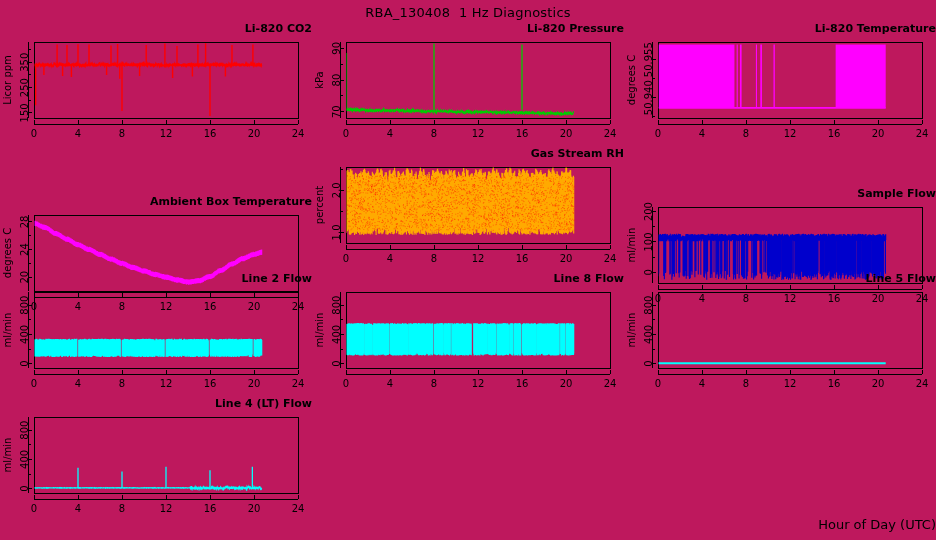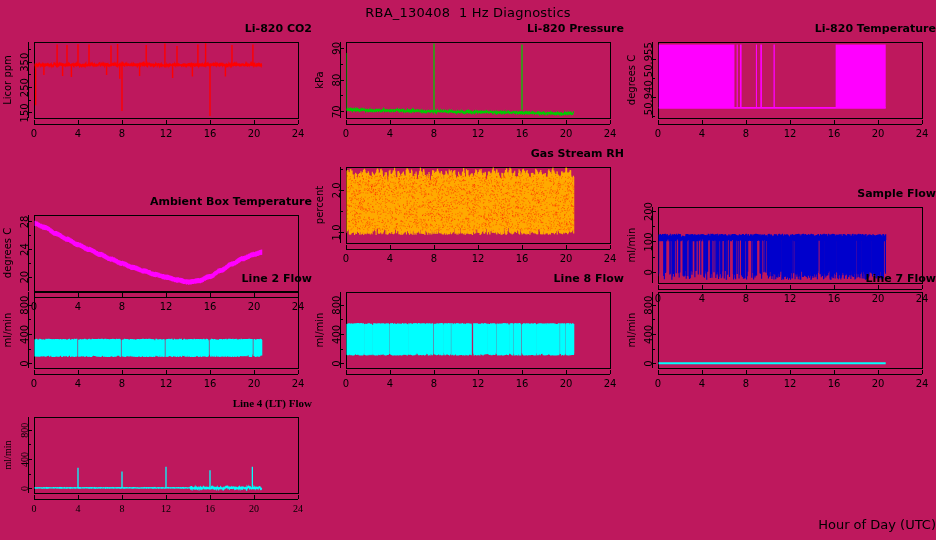--- a/index.html
+++ b/index.html
@@ -415,21 +415,21 @@
             <clipPath id="clip7">
               <rect x="34.5" y="20.5" width="263" height="75"></rect>
             </clipPath>
           </defs>
           <g clip-path="url(#clip7)">
             <path d="M34.00,52.61L34.00,81.76M34.21,52.02L34.21,82.65M34.41,52.25L34.41,81.29M34.62,53.03L34.62,82.12M34.83,51.89L34.83,81.84M35.03,51.80L35.03,82.20M35.24,52.56L35.24,83.04M35.45,51.70L35.45,83.23M35.66,51.90L35.66,83.16M35.86,52.41L35.86,81.29M36.07,51.78L36.07,82.86M36.28,52.91L36.28,83.06M36.48,52.07L36.48,82.68M36.69,51.31L36.69,83.15M36.90,52.58L36.90,81.79M37.11,52.40L37.11,81.41M37.31,51.13L37.31,82.13M37.52,51.58L37.52,81.40M37.73,51.56L37.73,82.37M37.93,51.75L37.93,82.63M38.14,53.07L38.14,81.37M38.35,51.57L38.35,81.94M38.55,52.96L38.55,82.47M38.76,53.06L38.76,83.20M38.97,52.88L38.97,82.67M39.17,51.63L39.17,83.36M39.38,51.96L39.38,82.73M39.59,52.86L39.59,83.28M39.80,51.16L39.80,82.07M40.00,51.58L40.00,80.97M40.21,52.83L40.21,82.33M40.42,52.20L40.42,82.28M40.62,52.61L40.62,83.40M40.83,52.20L40.83,83.15M41.04,52.49L41.04,82.58M41.25,51.97L41.25,82.41M41.45,52.91L41.45,81.06M41.66,52.78L41.66,82.86M41.87,51.14L41.87,83.38M42.07,51.63L42.07,82.03M42.28,52.16L42.28,81.08M42.49,51.60L42.49,83.06M42.69,52.28L42.69,81.53M42.90,52.57L42.90,82.30M43.11,52.75L43.11,81.56M43.31,51.35L43.31,81.39M43.52,52.26L43.52,81.43M43.73,52.96L43.73,81.91M43.94,52.02L43.94,82.09M44.14,52.34L44.14,81.61M44.35,51.47L44.35,83.04M44.56,51.60L44.56,81.56M44.76,53.00L44.76,83.08M44.97,51.11L44.97,82.74M45.18,52.86L45.18,82.62M45.38,52.10L45.38,82.57M45.59,53.07L45.59,81.59M45.80,51.97L45.80,81.34M46.01,52.46L46.01,81.32M46.21,51.06L46.21,82.07M46.42,51.53L46.42,82.70M46.63,51.31L46.63,80.69M46.83,51.77L46.83,82.41M47.04,53.01L47.04,83.17M47.25,52.85L47.25,81.54M47.45,52.81L47.45,82.42M47.66,51.42L47.66,81.85M47.87,51.15L47.87,83.50M48.08,52.51L48.08,82.40M48.28,52.67L48.28,82.97M48.49,52.34L48.49,81.92M48.70,51.28L48.70,81.07M48.90,52.59L48.90,82.67M49.11,51.07L49.11,83.49M49.32,53.07L49.32,82.04M49.52,51.21L49.52,81.60M49.73,51.16L49.73,82.65M49.94,52.92L49.94,82.31M50.15,52.77L50.15,82.39M50.35,53.08L50.35,83.56M50.56,51.58L50.56,81.64M50.77,52.49L50.77,81.26M50.97,52.45L50.97,82.17M51.18,51.69L51.18,83.32M51.39,51.26L51.39,81.65M51.59,52.14L51.59,81.65M52.84,52.01L52.84,83.07M53.04,52.01L53.04,82.07M53.25,52.49L53.25,82.99M53.46,51.76L53.46,81.36M53.67,52.59L53.67,81.82M53.87,52.25L53.87,83.23M54.08,51.96L54.08,81.01M54.29,52.27L54.29,83.43M54.49,52.68L54.49,80.97M54.70,52.81L54.70,82.79M54.91,52.13L54.91,81.17M55.11,52.83L55.11,82.34M55.32,51.55L55.32,82.41M55.53,51.90L55.53,81.67M55.73,52.85L55.73,83.29M55.94,51.72L55.94,83.45M56.15,52.84L56.15,83.00M56.36,53.10L56.36,80.99M56.56,51.25L56.56,82.49M56.77,52.34L56.77,81.36M56.98,52.28L56.98,82.80M57.18,52.02L57.18,81.89M57.39,51.18L57.39,82.02M57.60,52.67L57.60,82.45M57.80,51.70L57.80,81.55M58.01,51.82L58.01,83.13M58.22,52.36L58.22,80.96M58.43,51.91L58.43,80.81M58.63,52.11L58.63,82.14M58.84,51.75L58.84,81.99M59.05,52.31L59.05,82.80M59.25,52.39L59.25,80.85M59.46,51.81L59.46,82.75M59.67,52.88L59.67,80.92M59.88,52.51L59.88,80.90M60.08,53.10L60.08,83.29M60.29,52.91L60.29,82.33M61.53,53.02L61.53,82.48M61.74,51.35L61.74,81.70M61.95,52.41L61.95,83.25M62.15,51.66L62.15,80.66M62.36,51.40L62.36,82.83M62.57,52.10L62.57,81.53M62.77,52.86L62.77,81.97M62.98,51.26L62.98,83.05M63.19,51.95L63.19,83.45M63.39,52.10L63.39,81.19M63.60,51.49L63.60,82.29M63.81,52.40L63.81,80.69M64.02,52.76L64.02,83.50M64.22,52.93L64.22,81.52M64.43,52.77L64.43,83.27M64.64,51.59L64.64,83.19M64.84,52.39L64.84,82.45M65.05,51.87L65.05,82.56M65.26,51.91L65.26,82.56M65.46,52.16L65.46,82.00M65.67,52.11L65.67,83.52M65.88,51.29L65.88,82.56M66.09,51.60L66.09,81.63M66.29,51.21L66.29,81.25M66.50,52.55L66.50,81.93M66.71,51.13L66.71,81.92M66.91,51.79L66.91,81.22M67.12,52.13L67.12,82.94M67.33,51.92L67.33,82.81M67.53,51.66L67.53,81.50M67.74,51.21L67.74,83.06M67.95,52.98L67.95,81.98M68.16,52.34L68.16,83.13M68.36,52.42L68.36,82.02M68.57,53.10L68.57,82.25M68.78,51.65L68.78,81.26M68.98,51.81L68.98,81.80M69.19,51.49L69.19,81.53M69.40,51.73L69.40,81.34M69.60,52.63L69.60,81.45M69.81,51.21L69.81,83.04M70.02,52.32L70.02,80.86M70.22,52.75L70.22,80.93M70.43,52.36L70.43,82.62M70.64,52.43L70.64,81.98M70.85,53.04L70.85,81.91M71.05,51.33L71.05,80.86M71.26,51.92L71.26,82.27M71.47,51.89L71.47,82.07M71.67,51.20L71.67,80.82M71.88,52.41L71.88,81.50M72.09,52.42L72.09,83.17M72.30,52.44L72.30,83.24M72.50,51.65L72.50,82.60M72.71,52.44L72.71,81.30M72.92,52.82L72.92,82.80M73.12,52.14L73.12,81.38M73.33,51.70L73.33,81.93M73.54,52.04L73.54,83.56M73.74,51.98L73.74,82.97M73.95,51.47L73.95,81.28M74.16,52.95L74.16,83.51M74.37,51.76L74.37,82.25M74.57,52.58L74.57,80.70M74.78,51.26L74.78,83.10M74.99,52.49L74.99,81.41M75.19,51.50L75.19,82.47M75.40,52.22L75.40,82.97M75.61,52.38L75.61,82.89M75.81,51.88L75.81,81.58M76.02,52.93L76.02,82.95M76.23,51.13L76.23,83.00M76.44,51.81L76.44,82.36M76.64,52.95L76.64,81.69M76.85,52.09L76.85,81.91M78.30,52.21L78.30,81.97M78.50,51.15L78.50,82.00M78.71,52.83L78.71,82.35M78.92,52.58L78.92,82.75M79.13,51.88L79.13,81.42M79.33,52.19L79.33,82.18M79.54,51.73L79.54,82.94M79.75,51.34L79.75,82.56M79.95,51.76L79.95,82.37M80.16,51.38L80.16,82.00M80.37,51.07L80.37,83.58M80.58,51.82L80.58,82.18M80.78,51.94L80.78,82.70M80.99,53.02L80.99,83.41M81.20,51.74L81.20,80.96M81.40,52.35L81.40,81.59M81.61,51.66L81.61,83.39M81.82,51.73L81.82,82.69M82.02,52.74L82.02,83.28M82.23,51.70L82.23,82.01M82.44,52.57L82.44,81.98M82.64,51.18L82.64,82.78M82.85,51.60L82.85,81.94M83.06,51.71L83.06,82.38M83.27,52.83L83.27,83.57M83.47,51.91L83.47,82.46M83.68,53.09L83.68,82.24M83.89,52.21L83.89,81.73M84.09,52.87L84.09,80.78M84.30,52.71L84.30,83.35M84.51,51.94L84.51,83.33M84.72,52.97L84.72,83.48M84.92,52.47L84.92,82.44M85.13,51.68L85.13,81.87M85.34,51.57L85.34,83.33M85.54,51.67L85.54,80.89M85.75,52.57L85.75,82.77M85.96,51.23L85.96,80.91M86.16,52.78L86.16,81.96M86.37,52.50L86.37,81.72M86.58,52.39L86.58,83.39M86.78,51.85L86.78,81.06M86.99,52.30L86.99,81.37M87.20,51.93L87.20,83.32M87.41,51.82L87.41,82.97M87.61,52.07L87.61,83.21M87.82,51.42L87.82,80.71M88.03,52.19L88.03,80.78M88.23,51.89L88.23,82.93M88.44,51.82L88.44,82.73M88.65,52.90L88.65,82.55M88.86,51.98L88.86,83.27M89.06,51.90L89.06,81.58M89.27,51.97L89.27,81.83M89.48,52.46L89.48,83.45M89.68,51.94L89.68,81.63M89.89,52.14L89.89,82.56M90.10,52.76L90.10,80.86M90.30,51.11L90.30,82.90M90.51,51.52L90.51,81.69M90.72,51.54L90.72,83.37M90.92,53.02L90.92,81.72M91.13,51.78L91.13,82.36M91.34,52.79L91.34,82.13M91.55,52.81L91.55,81.20M91.75,51.92L91.75,82.74M91.96,51.41L91.96,81.79M92.17,51.76L92.17,81.09M92.37,51.44L92.37,80.83M92.58,53.00L92.58,81.08M92.79,52.89L92.79,81.93M93.00,51.68L93.00,82.95M93.20,51.35L93.20,81.43M93.41,52.92L93.41,81.47M93.62,51.68L93.62,82.55M93.82,51.50L93.82,81.82M94.03,52.54L94.03,82.71M94.24,51.56L94.24,82.00M94.44,51.61L94.44,81.54M94.65,51.85L94.65,80.67M94.86,52.10L94.86,83.26M95.06,51.96L95.06,81.97M95.27,51.94L95.27,83.41M95.48,52.87L95.48,82.54M96.72,51.79L96.72,82.13M96.93,51.24L96.93,82.67M97.13,52.55L97.13,83.01M97.34,51.88L97.34,80.77M97.55,52.37L97.55,81.81M97.76,52.29L97.76,82.55M97.96,51.92L97.96,81.85M98.17,52.10L98.17,82.02M98.38,51.13L98.38,81.65M98.58,52.58L98.58,82.72M98.79,51.79L98.79,81.19M99.00,51.24L99.00,80.73M99.20,52.51L99.20,80.67M99.41,51.76L99.41,82.84M99.62,52.15L99.62,82.91M99.83,51.76L99.83,80.76M100.03,52.29L100.03,82.48M100.24,52.31L100.24,83.22M100.45,52.69L100.45,81.87M100.65,51.70L100.65,83.48M100.86,51.67L100.86,83.42M101.07,52.93L101.07,81.35M101.27,52.74L101.27,81.24M101.48,52.15L101.48,81.66M101.69,51.15L101.69,81.79M101.90,52.20L101.90,83.34M102.10,51.07L102.10,81.59M102.31,51.62L102.31,82.30M102.52,52.36L102.52,83.25M102.72,51.72L102.72,83.28M102.93,51.86L102.93,81.59M103.14,51.95L103.14,81.03M103.34,52.26L103.34,80.94M103.55,52.34L103.55,80.94M103.76,51.08L103.76,82.42M103.97,51.38L103.97,82.66M104.17,52.15L104.17,82.03M104.38,51.20L104.38,81.27M105.62,52.01L105.62,81.38M105.83,51.50L105.83,82.24M106.04,51.54L106.04,82.17M106.24,51.17L106.24,82.30M106.45,52.40L106.45,83.22M106.66,51.08L106.66,81.54M106.86,52.59L106.86,80.90M107.07,52.25L107.07,81.64M107.28,51.42L107.28,82.99M107.49,51.86L107.49,83.28M107.69,51.41L107.69,82.86M107.90,51.29L107.90,82.30M108.11,52.76L108.11,82.28M108.31,52.04L108.31,82.95M108.52,52.39L108.52,81.19M108.73,52.99L108.73,81.83M108.93,52.89L108.93,81.02M109.14,51.64L109.14,81.98M109.35,51.55L109.35,82.97M109.56,51.61L109.56,83.35M109.76,52.81L109.76,82.77M109.97,51.17L109.97,81.49M110.18,52.23L110.18,83.14M110.38,51.22L110.38,83.17M110.59,52.81L110.59,82.52M110.80,51.50L110.80,81.79M111.00,51.18L111.00,82.99M111.21,52.52L111.21,80.73M111.42,51.34L111.42,80.66M111.63,52.02L111.63,82.69M111.83,51.72L111.83,81.09M112.04,52.70L112.04,81.57M112.25,51.32L112.25,82.75M112.45,51.53L112.45,83.33M112.66,51.95L112.66,83.38M112.87,52.73L112.87,83.33M113.07,52.06L113.07,80.65M113.28,51.84L113.28,82.40M113.49,51.92L113.49,81.66M113.70,52.44L113.70,83.08M113.90,52.85L113.90,80.97M114.11,53.08L114.11,81.72M114.32,52.29L114.32,80.93M114.52,51.18L114.52,80.96M114.73,52.88L114.73,81.80M114.94,51.14L114.94,80.83M115.14,51.46L115.14,81.66M115.35,52.19L115.35,82.35M115.56,51.19L115.56,81.43M115.77,51.70L115.77,81.35M115.97,51.64L115.97,82.37M116.18,52.56L116.18,81.49M116.39,52.50L116.39,83.51M116.59,51.78L116.59,81.05M116.80,51.52L116.80,81.76M117.01,52.06L117.01,81.94M117.21,51.29L117.21,81.44M117.42,52.71L117.42,83.01M117.63,51.18L117.63,82.49M117.84,52.91L117.84,80.90M118.04,52.71L118.04,83.46M118.25,52.16L118.25,81.99M118.46,51.59L118.46,81.26M118.66,52.90L118.66,80.85M118.87,52.16L118.87,81.20M119.08,51.74L119.08,82.17M119.28,51.51L119.28,81.45M119.49,51.93L119.49,81.56M119.70,51.78L119.70,80.70M119.91,51.49L119.91,83.23M120.11,52.22L120.11,81.91M120.32,52.15L120.32,83.22M120.53,51.21L120.53,82.74M120.73,52.32L120.73,81.86M122.39,51.82L122.39,82.29M122.60,52.35L122.60,82.20M122.80,52.80L122.80,81.79M123.01,53.08L123.01,82.39M123.22,53.01L123.22,82.77M123.42,52.82L123.42,82.85M123.63,51.76L123.63,80.67M123.84,52.20L123.84,81.30M124.05,52.09L124.05,82.33M124.25,51.96L124.25,82.21M124.46,52.30L124.46,82.92M124.67,51.52L124.67,83.20M124.87,52.72L124.87,81.43M125.08,52.86L125.08,82.58M125.29,51.13L125.29,80.99M125.49,52.65L125.49,82.88M125.70,51.88L125.70,80.82M125.91,51.99L125.91,81.73M126.12,51.55L126.12,82.55M126.32,51.94L126.32,80.86M126.53,51.65L126.53,81.92M126.74,52.66L126.74,82.57M126.94,53.07L126.94,81.80M127.15,51.83L127.15,82.00M127.36,51.14L127.36,82.02M127.56,52.94L127.56,82.06M127.77,52.50L127.77,83.20M127.98,51.27L127.98,82.52M128.19,52.56L128.19,80.82M128.39,52.88L128.39,82.10M128.60,52.06L128.60,82.20M128.81,52.84L128.81,82.47M129.01,51.35L129.01,82.63M129.22,51.09L129.22,82.07M129.43,51.83L129.43,83.21M129.63,51.96L129.63,83.03M129.84,51.50L129.84,82.86M130.05,51.64L130.05,83.53M130.25,51.11L130.25,82.01M130.46,51.90L130.46,82.98M130.67,52.93L130.67,82.84M131.91,51.66L131.91,80.70M132.12,51.40L132.12,83.23M132.33,51.28L132.33,82.10M132.53,52.34L132.53,81.00M132.74,52.40L132.74,81.27M132.95,53.00L132.95,81.61M133.15,51.94L133.15,81.75M133.36,51.30L133.36,81.65M133.57,51.98L133.57,83.15M133.77,52.21L133.77,80.76M133.98,52.53L133.98,81.64M134.19,52.45L134.19,82.87M134.40,51.33L134.40,80.89M134.60,53.05L134.60,81.29M134.81,52.63L134.81,81.99M135.02,52.35L135.02,80.94M135.22,51.80L135.22,82.05M135.43,52.04L135.43,82.07M135.64,51.40L135.64,82.61M135.84,52.40L135.84,81.53M136.05,53.02L136.05,80.88M136.26,51.11L136.26,82.86M136.47,52.52L136.47,82.93M136.67,51.41L136.67,81.06M136.88,51.33L136.88,82.19M137.09,51.40L137.09,80.79M137.29,51.86L137.29,82.96M137.50,51.60L137.50,83.52M137.71,51.19L137.71,82.22M137.91,52.18L137.91,82.73M138.12,51.97L138.12,81.91M138.33,51.13L138.33,82.21M139.78,51.47L139.78,83.18M139.98,51.09L139.98,81.63M140.19,51.33L140.19,82.59M140.40,52.57L140.40,82.76M140.61,52.43L140.61,80.66M140.81,52.14L140.81,82.73M141.02,52.50L141.02,81.98M141.23,52.76L141.23,82.83M141.43,52.20L141.43,82.23M141.64,52.40L141.64,81.47M141.85,51.66L141.85,83.58M142.05,51.76L142.05,82.36M142.26,51.49L142.26,83.19M142.47,51.20L142.47,83.02M142.68,51.48L142.68,81.18M142.88,51.17L142.88,80.96M143.09,52.64L143.09,82.21M143.30,52.86L143.30,81.74M143.50,51.90L143.50,81.68M143.71,53.05L143.71,81.67M143.92,52.47L143.92,80.93M144.12,52.55L144.12,82.87M144.33,52.57L144.33,82.92M144.54,51.83L144.54,83.51M144.75,51.06L144.75,82.14M144.95,51.10L144.95,80.85M145.16,52.17L145.16,80.68M145.37,52.36L145.37,81.67M145.57,52.45L145.57,82.73M145.78,52.32L145.78,83.42M145.99,51.16L145.99,80.83M146.19,52.49L146.19,81.36M146.40,51.31L146.40,83.39M146.61,52.99L146.61,82.04M146.81,51.70L146.81,82.62M147.02,52.64L147.02,82.94M147.23,52.23L147.23,81.78M147.44,52.80L147.44,82.92M147.64,52.82L147.64,80.67M147.85,51.53L147.85,83.23M148.06,51.44L148.06,80.91M148.26,52.04L148.26,81.03M148.47,51.53L148.47,82.91M148.68,52.66L148.68,80.95M148.88,52.00L148.88,82.36M149.09,51.82L149.09,82.37M149.30,51.69L149.30,81.53M149.51,51.49L149.51,82.92M149.71,51.82L149.71,82.23M149.92,52.45L149.92,81.66M150.13,52.59L150.13,81.93M150.33,51.09L150.33,81.49M150.54,52.60L150.54,82.47M150.75,51.91L150.75,83.52M150.96,51.66L150.96,81.59M151.16,51.80L151.16,80.72M151.37,52.14L151.37,83.11M151.58,52.66L151.58,80.99M151.78,51.75L151.78,81.39M151.99,52.61L151.99,80.76M152.20,51.57L152.20,81.36M152.40,51.71L152.40,83.39M152.61,52.59L152.61,81.52M152.82,52.57L152.82,83.54M153.03,52.21L153.03,83.48M153.23,52.10L153.23,81.53M153.44,53.07L153.44,81.41M153.65,52.78L153.65,82.33M153.85,53.05L153.85,82.82M154.06,51.70L154.06,82.33M154.27,52.13L154.27,82.20M154.47,51.56L154.47,81.55M154.68,51.25L154.68,83.19M154.89,51.31L154.89,82.17M155.09,52.43L155.09,82.40M155.30,51.59L155.30,83.31M155.51,53.02L155.51,81.33M155.72,52.36L155.72,83.12M155.92,51.37L155.92,82.67M156.13,52.87L156.13,83.54M156.34,51.33L156.34,83.56M156.54,52.35L156.54,82.51M156.75,52.80L156.75,81.40M156.96,52.18L156.96,80.82M157.17,51.33L157.17,80.72M157.37,52.43L157.37,82.78M157.58,52.03L157.58,81.47M157.79,52.60L157.79,82.79M157.99,52.04L157.99,81.75M158.20,52.19L158.20,82.22M158.41,52.82L158.41,82.37M158.61,52.76L158.61,81.48M158.82,51.45L158.82,82.74M159.03,51.85L159.03,81.89M159.24,52.50L159.24,83.36M161.72,51.31L161.72,81.87M161.93,52.14L161.93,81.08M162.13,52.82L162.13,83.45M162.34,51.39L162.34,83.37M162.55,52.59L162.55,83.26M162.75,51.81L162.75,82.07M162.96,51.35L162.96,81.77M163.17,53.05L163.17,82.89M163.38,52.58L163.38,82.45M163.58,51.91L163.58,82.89M163.79,52.50L163.79,82.07M164.00,51.32L164.00,80.92M164.20,53.00L164.20,82.46M164.41,51.36L164.41,83.10M164.62,51.93L164.62,83.52M164.82,51.48L164.82,82.73M165.03,52.83L165.03,81.95M165.24,52.12L165.24,81.83M165.44,51.25L165.44,81.93M165.65,52.80L165.65,82.64M165.86,52.63L165.86,83.35M166.07,52.71L166.07,81.32M166.27,52.40L166.27,81.27M166.48,52.79L166.48,80.67M166.69,51.75L166.69,81.27M166.89,51.84L166.89,81.41M167.10,52.50L167.10,83.13M167.31,52.86L167.31,82.07M167.51,51.84L167.51,82.22M167.72,51.99L167.72,81.95M167.93,52.27L167.93,83.42M168.14,51.87L168.14,80.77M168.34,52.92L168.34,81.59M168.55,51.97L168.55,80.69M168.76,52.74L168.76,81.74M168.96,52.12L168.96,81.96M169.17,51.74L169.17,80.90M169.38,51.97L169.38,82.61M169.58,51.23L169.58,82.87M169.79,51.29L169.79,81.83M170.00,51.71L170.00,81.55M170.21,52.47L170.21,81.50M170.41,51.30L170.41,82.55M170.62,51.16L170.62,81.59M170.83,53.01L170.83,82.89M171.03,52.46L171.03,83.47M171.24,51.46L171.24,82.72M171.45,52.02L171.45,81.66M171.65,52.52L171.65,80.92M171.86,52.23L171.86,82.67M172.07,52.03L172.07,81.52M172.28,52.45L172.28,81.97M172.48,53.01L172.48,81.75M172.69,51.10L172.69,81.83M172.90,51.60L172.90,82.44M173.10,52.41L173.10,81.43M173.31,52.76L173.31,80.99M173.52,52.49L173.52,81.93M173.73,52.37L173.73,82.35M173.93,51.16L173.93,80.69M174.14,51.67L174.14,82.21M174.35,52.26L174.35,81.24M174.55,51.93L174.55,82.15M174.76,51.93L174.76,82.06M176.00,51.42L176.00,82.01M176.21,52.20L176.21,82.29M176.42,52.80L176.42,81.43M176.62,52.73L176.62,81.62M176.83,52.70L176.83,80.68M177.04,51.96L177.04,82.09M177.24,52.07L177.24,83.12M177.45,52.64L177.45,81.67M177.66,52.26L177.66,82.77M177.87,52.20L177.87,82.64M178.07,51.93L178.07,81.27M178.28,52.94L178.28,82.03M178.49,51.85L178.49,82.59M178.69,51.16L178.69,82.09M178.90,52.81L178.90,82.05M179.11,52.52L179.11,83.27M179.31,52.90L179.31,82.30M179.52,52.66L179.52,82.87M179.73,52.43L179.73,80.70M179.94,51.80L179.94,82.25M180.14,51.28L180.14,83.22M180.35,51.37L180.35,82.24M180.56,52.01L180.56,82.30M180.76,52.24L180.76,82.77M180.97,51.19L180.97,81.75M181.18,52.10L181.18,81.52M181.38,51.74L181.38,80.77M181.59,51.52L181.59,81.05M181.80,52.37L181.80,82.02M182.01,51.30L182.01,83.07M182.21,51.26L182.21,82.34M182.42,51.26L182.42,81.46M182.63,51.49L182.63,82.89M182.83,52.48L182.83,82.10M183.04,51.60L183.04,82.79M183.25,52.88L183.25,81.78M183.45,52.14L183.45,80.87M184.90,51.98L184.90,81.98M185.11,51.57L185.11,82.00M185.32,51.89L185.32,82.83M185.52,52.41L185.52,82.29M185.73,51.44L185.73,83.47M185.94,51.87L185.94,82.23M186.15,52.31L186.15,83.40M186.35,52.93L186.35,81.11M186.56,52.80L186.56,82.97M186.77,52.45L186.77,81.75M186.97,51.66L186.97,82.21M187.18,52.00L187.18,82.47M187.39,52.52L187.39,83.03M187.59,51.57L187.59,81.95M187.80,51.43L187.80,83.57M188.01,52.15L188.01,82.78M188.22,52.65L188.22,83.02M188.42,52.50L188.42,81.76M188.63,52.87L188.63,82.37M188.84,51.85L188.84,81.22M189.04,52.36L189.04,83.22M189.25,51.41L189.25,80.99M189.46,52.58L189.46,80.94M189.66,51.97L189.66,81.45M189.87,51.57L189.87,82.73M190.08,52.45L190.08,81.60M190.28,51.85L190.28,81.61M190.49,52.00L190.49,83.55M190.70,51.55L190.70,82.57M190.91,52.32L190.91,81.09M191.11,51.65L191.11,81.72M191.32,51.09L191.32,82.37M191.53,52.72L191.53,82.62M191.73,52.77L191.73,83.48M191.94,51.77L191.94,81.85M192.15,52.83L192.15,83.13M192.36,53.00L192.36,83.12M192.56,52.06L192.56,82.09M192.77,51.07L192.77,81.66M192.98,51.31L192.98,81.41M193.18,52.97L193.18,82.86M193.39,51.87L193.39,81.48M193.60,52.01L193.60,82.95M193.80,51.25L193.80,81.89M194.01,52.87L194.01,81.99M194.22,52.57L194.22,82.51M194.43,52.03L194.43,82.56M194.63,51.56L194.63,81.98M194.84,52.83L194.84,81.27M195.05,52.57L195.05,82.12M195.25,52.91L195.25,81.25M195.46,51.31L195.46,82.97M195.67,52.86L195.67,81.50M195.87,51.41L195.87,82.38M196.08,52.67L196.08,82.96M196.29,53.08L196.29,81.58M196.50,52.52L196.50,83.13M196.70,52.84L196.70,82.31M197.94,52.54L197.94,81.73M198.15,51.48L198.15,81.87M198.36,52.69L198.36,81.71M198.57,53.04L198.57,81.58M198.77,51.16L198.77,82.03M198.98,52.59L198.98,81.74M199.19,52.47L199.19,82.42M199.39,51.98L199.39,82.86M199.60,52.79L199.60,81.90M199.81,52.49L199.81,80.92M200.01,51.08L200.01,83.13M200.22,53.01L200.22,81.31M200.43,51.49L200.43,82.72M200.64,51.65L200.64,82.56M200.84,52.67L200.84,83.49M201.05,51.54L201.05,81.65M202.50,51.76L202.50,82.13M202.71,52.32L202.71,83.57M202.91,51.11L202.91,82.44M203.12,52.86L203.12,82.57M203.33,51.65L203.33,82.53M203.53,51.24L203.53,80.73M203.74,51.41L203.74,83.30M203.95,51.62L203.95,82.58M204.15,52.04L204.15,82.49M204.36,51.98L204.36,80.89M204.57,51.70L204.57,83.06M204.78,51.17L204.78,81.90M204.98,51.93L204.98,81.80M205.19,53.09L205.19,82.23M205.40,52.62L205.40,83.49M205.60,51.52L205.60,80.68M205.81,52.07L205.81,81.56M206.02,51.32L206.02,81.95M206.22,51.45L206.22,80.98M206.43,51.39L206.43,81.05M206.64,51.36L206.64,81.08M206.84,53.01L206.84,83.04M207.05,51.81L207.05,83.39M207.26,52.84L207.26,81.86M207.47,51.09L207.47,83.11M207.67,51.39L207.67,81.92M207.88,51.72L207.88,81.08M208.09,52.46L208.09,80.92M208.29,51.48L208.29,83.51M208.50,52.35L208.50,81.71M208.71,51.67L208.71,83.40M210.36,53.10L210.36,81.21M210.57,52.25L210.57,81.19M210.78,52.04L210.78,82.25M210.99,53.06L210.99,82.08M211.19,52.67L211.19,83.08M211.40,51.33L211.40,82.14M211.61,51.50L211.61,83.17M211.81,52.30L211.81,82.13M212.02,51.32L212.02,83.53M212.23,51.37L212.23,82.00M212.43,52.37L212.43,80.74M212.64,52.21L212.64,81.03M212.85,51.40L212.85,82.82M213.06,52.23L213.06,83.53M213.26,51.59L213.26,82.42M213.47,52.78L213.47,81.59M213.68,52.71L213.68,83.18M213.88,52.32L213.88,83.04M214.09,52.66L214.09,82.57M214.30,51.65L214.30,82.98M214.50,51.28L214.50,82.19M214.71,51.91L214.71,81.60M214.92,51.27L214.92,81.02M215.13,52.26L215.13,83.43M215.33,52.70L215.33,80.87M215.54,51.51L215.54,83.45M215.75,52.54L215.75,82.36M215.95,52.30L215.95,82.51M216.16,52.78L216.16,80.87M216.37,51.24L216.37,81.72M216.57,52.02L216.57,82.03M216.78,52.09L216.78,83.33M216.99,52.00L216.99,81.61M217.19,52.10L217.19,82.35M217.40,52.62L217.40,81.78M217.61,52.50L217.61,83.23M217.82,51.43L217.82,82.24M218.02,52.51L218.02,81.13M218.23,52.39L218.23,82.39M218.44,52.60L218.44,83.26M218.64,52.38L218.64,80.78M218.85,52.04L218.85,82.31M219.06,52.89L219.06,81.24M219.27,51.22L219.27,81.20M219.47,51.36L219.47,82.89M219.68,51.33L219.68,83.03M219.89,51.49L219.89,80.67M220.09,52.73L220.09,80.70M220.30,52.42L220.30,80.89M220.51,51.62L220.51,82.18M220.71,52.01L220.71,82.99M220.92,51.99L220.92,82.04M221.13,52.64L221.13,82.81M221.34,52.07L221.34,82.13M221.54,52.86L221.54,82.84M221.75,51.50L221.75,82.23M221.96,51.73L221.96,83.46M222.16,51.52L222.16,81.53M222.37,51.28L222.37,83.56M222.58,51.54L222.58,81.20M222.78,52.62L222.78,81.31M222.99,51.06L222.99,81.79M223.20,51.25L223.20,83.05M223.41,52.93L223.41,82.31M223.61,51.92L223.61,81.03M223.82,52.15L223.82,83.56M224.03,52.47L224.03,81.33M224.23,52.20L224.23,81.59M225.47,52.26L225.47,83.22M225.68,51.76L225.68,83.07M225.89,51.96L225.89,83.00M226.10,51.67L226.10,81.09M226.30,51.59L226.30,83.29M226.51,53.10L226.51,81.01M226.72,53.10L226.72,81.14M226.92,51.68L226.92,81.05M227.13,52.75L227.13,81.43M227.34,51.14L227.34,81.23M227.54,52.00L227.54,82.54M227.75,52.83L227.75,81.37M227.96,51.35L227.96,81.18M228.17,51.33L228.17,83.26M228.37,52.56L228.37,82.80M228.58,52.43L228.58,80.85M228.79,51.67L228.79,81.69M228.99,51.61L228.99,81.58M229.20,51.14L229.20,82.04M229.41,53.07L229.41,81.41M229.61,52.42L229.61,81.83M229.82,51.95L229.82,81.59M230.03,51.61L230.03,81.65M230.24,51.98L230.24,81.39M230.44,53.05L230.44,81.81M230.65,52.15L230.65,80.78M230.86,51.92L230.86,81.54M231.06,51.59L231.06,82.64M231.27,52.61L231.27,83.13M231.48,52.98L231.48,82.83M231.69,51.39L231.69,81.13M231.89,51.76L231.89,82.49M232.10,51.75L232.10,81.36M232.31,52.42L232.31,83.33M232.51,51.47L232.51,82.27M232.72,52.95L232.72,81.07M232.93,51.47L232.93,83.39M233.13,52.77L233.13,82.01M233.34,52.82L233.34,83.29M233.55,52.60L233.55,83.30M233.76,52.19L233.76,80.87M233.96,51.79L233.96,83.22M234.17,51.16L234.17,81.19M234.38,52.98L234.38,83.17M234.58,52.98L234.58,83.08M234.79,52.90L234.79,83.14M235.00,52.75L235.00,81.73M235.20,52.68L235.20,83.03M235.41,52.33L235.41,83.02M235.62,51.29L235.62,81.92M235.83,51.34L235.83,81.45M236.03,51.81L236.03,81.63M236.24,51.45L236.24,82.14M236.45,53.03L236.45,80.89M236.65,53.00L236.65,81.26M236.86,52.38L236.86,81.52M237.07,51.59L237.07,82.68M237.27,52.68L237.27,82.02M237.48,51.97L237.48,82.75M237.69,52.69L237.69,81.15M237.90,51.40L237.90,81.85M238.10,51.13L238.10,82.04M238.31,51.30L238.31,81.51M238.52,52.26L238.52,83.35M238.72,52.27L238.72,83.40M238.93,51.82L238.93,82.04M239.14,52.25L239.14,83.38M239.34,51.41L239.34,80.78M239.55,51.67L239.55,81.45M239.76,51.17L239.76,82.09M239.97,52.20L239.97,83.03M240.17,51.21L240.17,83.35M240.38,51.42L240.38,82.81M240.59,51.28L240.59,81.31M240.79,51.67L240.79,81.06M241.00,51.77L241.00,82.72M241.21,51.38L241.21,83.46M241.41,52.01L241.41,81.92M241.62,51.32L241.62,81.63M241.83,52.04L241.83,81.12M242.04,52.89L242.04,81.67M242.24,51.91L242.24,82.67M242.45,51.82L242.45,83.41M242.66,51.50L242.66,81.74M242.86,52.10L242.86,81.83M243.07,51.47L243.07,82.60M243.28,52.99L243.28,81.10M243.48,52.54L243.48,83.57M243.69,52.63L243.69,83.00M243.90,52.65L243.90,81.19M244.11,51.88L244.11,81.65M244.31,52.32L244.31,81.64M244.52,52.54L244.52,83.02M244.73,52.96L244.73,83.49M244.93,52.35L244.93,82.31M245.14,52.12L245.14,82.83M245.35,52.78L245.35,81.90M245.55,52.14L245.55,82.20M245.76,52.76L245.76,83.19M245.97,52.62L245.97,80.70M246.18,53.09L246.18,82.26M246.38,51.22L246.38,81.71M246.59,52.22L246.59,83.33M246.80,52.69L246.80,83.32M247.00,52.34L247.00,82.33M247.21,51.25L247.21,81.81M248.66,51.73L248.66,82.08M248.87,51.30L248.87,81.00M249.07,51.47L249.07,81.75M249.28,51.74L249.28,81.50M249.49,52.68L249.49,83.52M249.69,51.77L249.69,82.67M249.90,52.98L249.90,81.78M250.11,51.80L250.11,81.52M250.31,51.35L250.31,82.55M250.52,52.45L250.52,81.38M250.73,52.28L250.73,83.02M250.94,52.31L250.94,80.76M251.14,51.15L251.14,80.98M251.35,51.68L251.35,81.28M251.56,52.65L251.56,82.78M251.76,52.61L251.76,83.45M251.97,52.44L251.97,83.14M252.18,53.02L252.18,82.31M252.38,52.42L252.38,82.65M252.59,51.14L252.59,82.11M252.80,52.30L252.80,81.64M254.25,51.71L254.25,83.24M254.46,51.26L254.46,81.39M254.66,52.77L254.66,82.57M254.87,51.43L254.87,82.03M255.08,51.72L255.08,81.52M255.28,52.05L255.28,82.90M255.49,52.16L255.49,83.31M255.70,52.26L255.70,81.17M255.90,51.12L255.90,81.43M256.11,51.51L256.11,83.50M256.32,51.69L256.32,82.40M256.52,52.71L256.52,82.31M256.73,53.09L256.73,83.55M256.94,51.15L256.94,82.90M257.15,52.50L257.15,83.45M257.35,53.09L257.35,82.66M257.56,52.63L257.56,81.43M257.77,52.81L257.77,81.76M257.97,53.00L257.97,82.57M258.18,52.44L258.18,81.21M258.39,51.28L258.39,82.40M258.60,51.48L258.60,83.18M258.80,51.63L258.80,83.35M259.01,52.98L259.01,81.92M259.22,53.01L259.22,82.72M259.42,52.29L259.42,81.64M259.63,51.98L259.63,80.77M259.84,52.06L259.84,82.74M260.04,52.79L260.04,82.97M260.25,52.63L260.25,82.56M260.46,51.13L260.46,82.56M260.66,52.28L260.66,81.16M260.87,51.27L260.87,81.10M261.08,51.77L261.08,82.44M261.29,52.61L261.29,82.95M261.49,52.68L261.49,82.89M261.70,51.94L261.70,81.59" stroke="#00ffff" stroke-width="1.2" fill="none"></path>
           </g>
         </svg>
       </div>
       <div class="panel" style="left: 624px; top: 272px; width: 312px; height: 128px;">
-        <div class="panel-title">Line 7 Flow</div>
+        <div class="panel-title">Line 5 Flow</div>
         <svg width="312" height="128">
           <rect x="34" y="20" width="264" height="76" fill="none" stroke="#000000" stroke-width="1" shape-rendering="crispEdges"></rect>
           <line x1="34" y1="102" x2="298" y2="102" stroke="#000000" stroke-width="1" shape-rendering="crispEdges"></line>
           <line x1="34" y1="102" x2="34" y2="98" stroke="#000000" stroke-width="1" shape-rendering="crispEdges"></line>
           <text x="34" y="115" text-anchor="middle" class="ticklab">0</text>
           <line x1="78" y1="102" x2="78" y2="98" stroke="#000000" stroke-width="1" shape-rendering="crispEdges"></line>
           <text x="78" y="115" text-anchor="middle" class="ticklab">4</text>
           <line x1="122" y1="102" x2="122" y2="98" stroke="#000000" stroke-width="1" shape-rendering="crispEdges"></line>
           <text x="122" y="115" text-anchor="middle" class="ticklab">8</text>
           <line x1="166" y1="102" x2="166" y2="98" stroke="#000000" stroke-width="1" shape-rendering="crispEdges"></line>
@@ -453,21 +453,21 @@
           <defs>
             <clipPath id="clip8">
               <rect x="34.5" y="20.5" width="263" height="75"></rect>
             </clipPath>
           </defs>
           <g clip-path="url(#clip8)">
             <line x1="34" y1="91.25" x2="261.7" y2="91.25" stroke="#00ffff" stroke-width="2.2"></line>
           </g>
         </svg>
       </div>
-      <div class="panel" style="left: 0px; top: 397px; width: 312px; height: 128px; font-family: Liberation Serif, serif;">
+      <div class="panel" style="left: 0px; top: 397px; width: 312px; height: 128px;">
         <div class="panel-title">Line 4 (LT) Flow</div>
         <svg width="312" height="128">
           <rect x="34" y="20" width="264" height="76" fill="none" stroke="#000000" stroke-width="1" shape-rendering="crispEdges"></rect>
           <line x1="34" y1="102" x2="298" y2="102" stroke="#000000" stroke-width="1" shape-rendering="crispEdges"></line>
           <line x1="34" y1="102" x2="34" y2="98" stroke="#000000" stroke-width="1" shape-rendering="crispEdges"></line>
           <text x="34" y="115" text-anchor="middle" class="ticklab">0</text>
           <line x1="78" y1="102" x2="78" y2="98" stroke="#000000" stroke-width="1" shape-rendering="crispEdges"></line>
           <text x="78" y="115" text-anchor="middle" class="ticklab">4</text>
           <line x1="122" y1="102" x2="122" y2="98" stroke="#000000" stroke-width="1" shape-rendering="crispEdges"></line>
           <text x="122" y="115" text-anchor="middle" class="ticklab">8</text>

